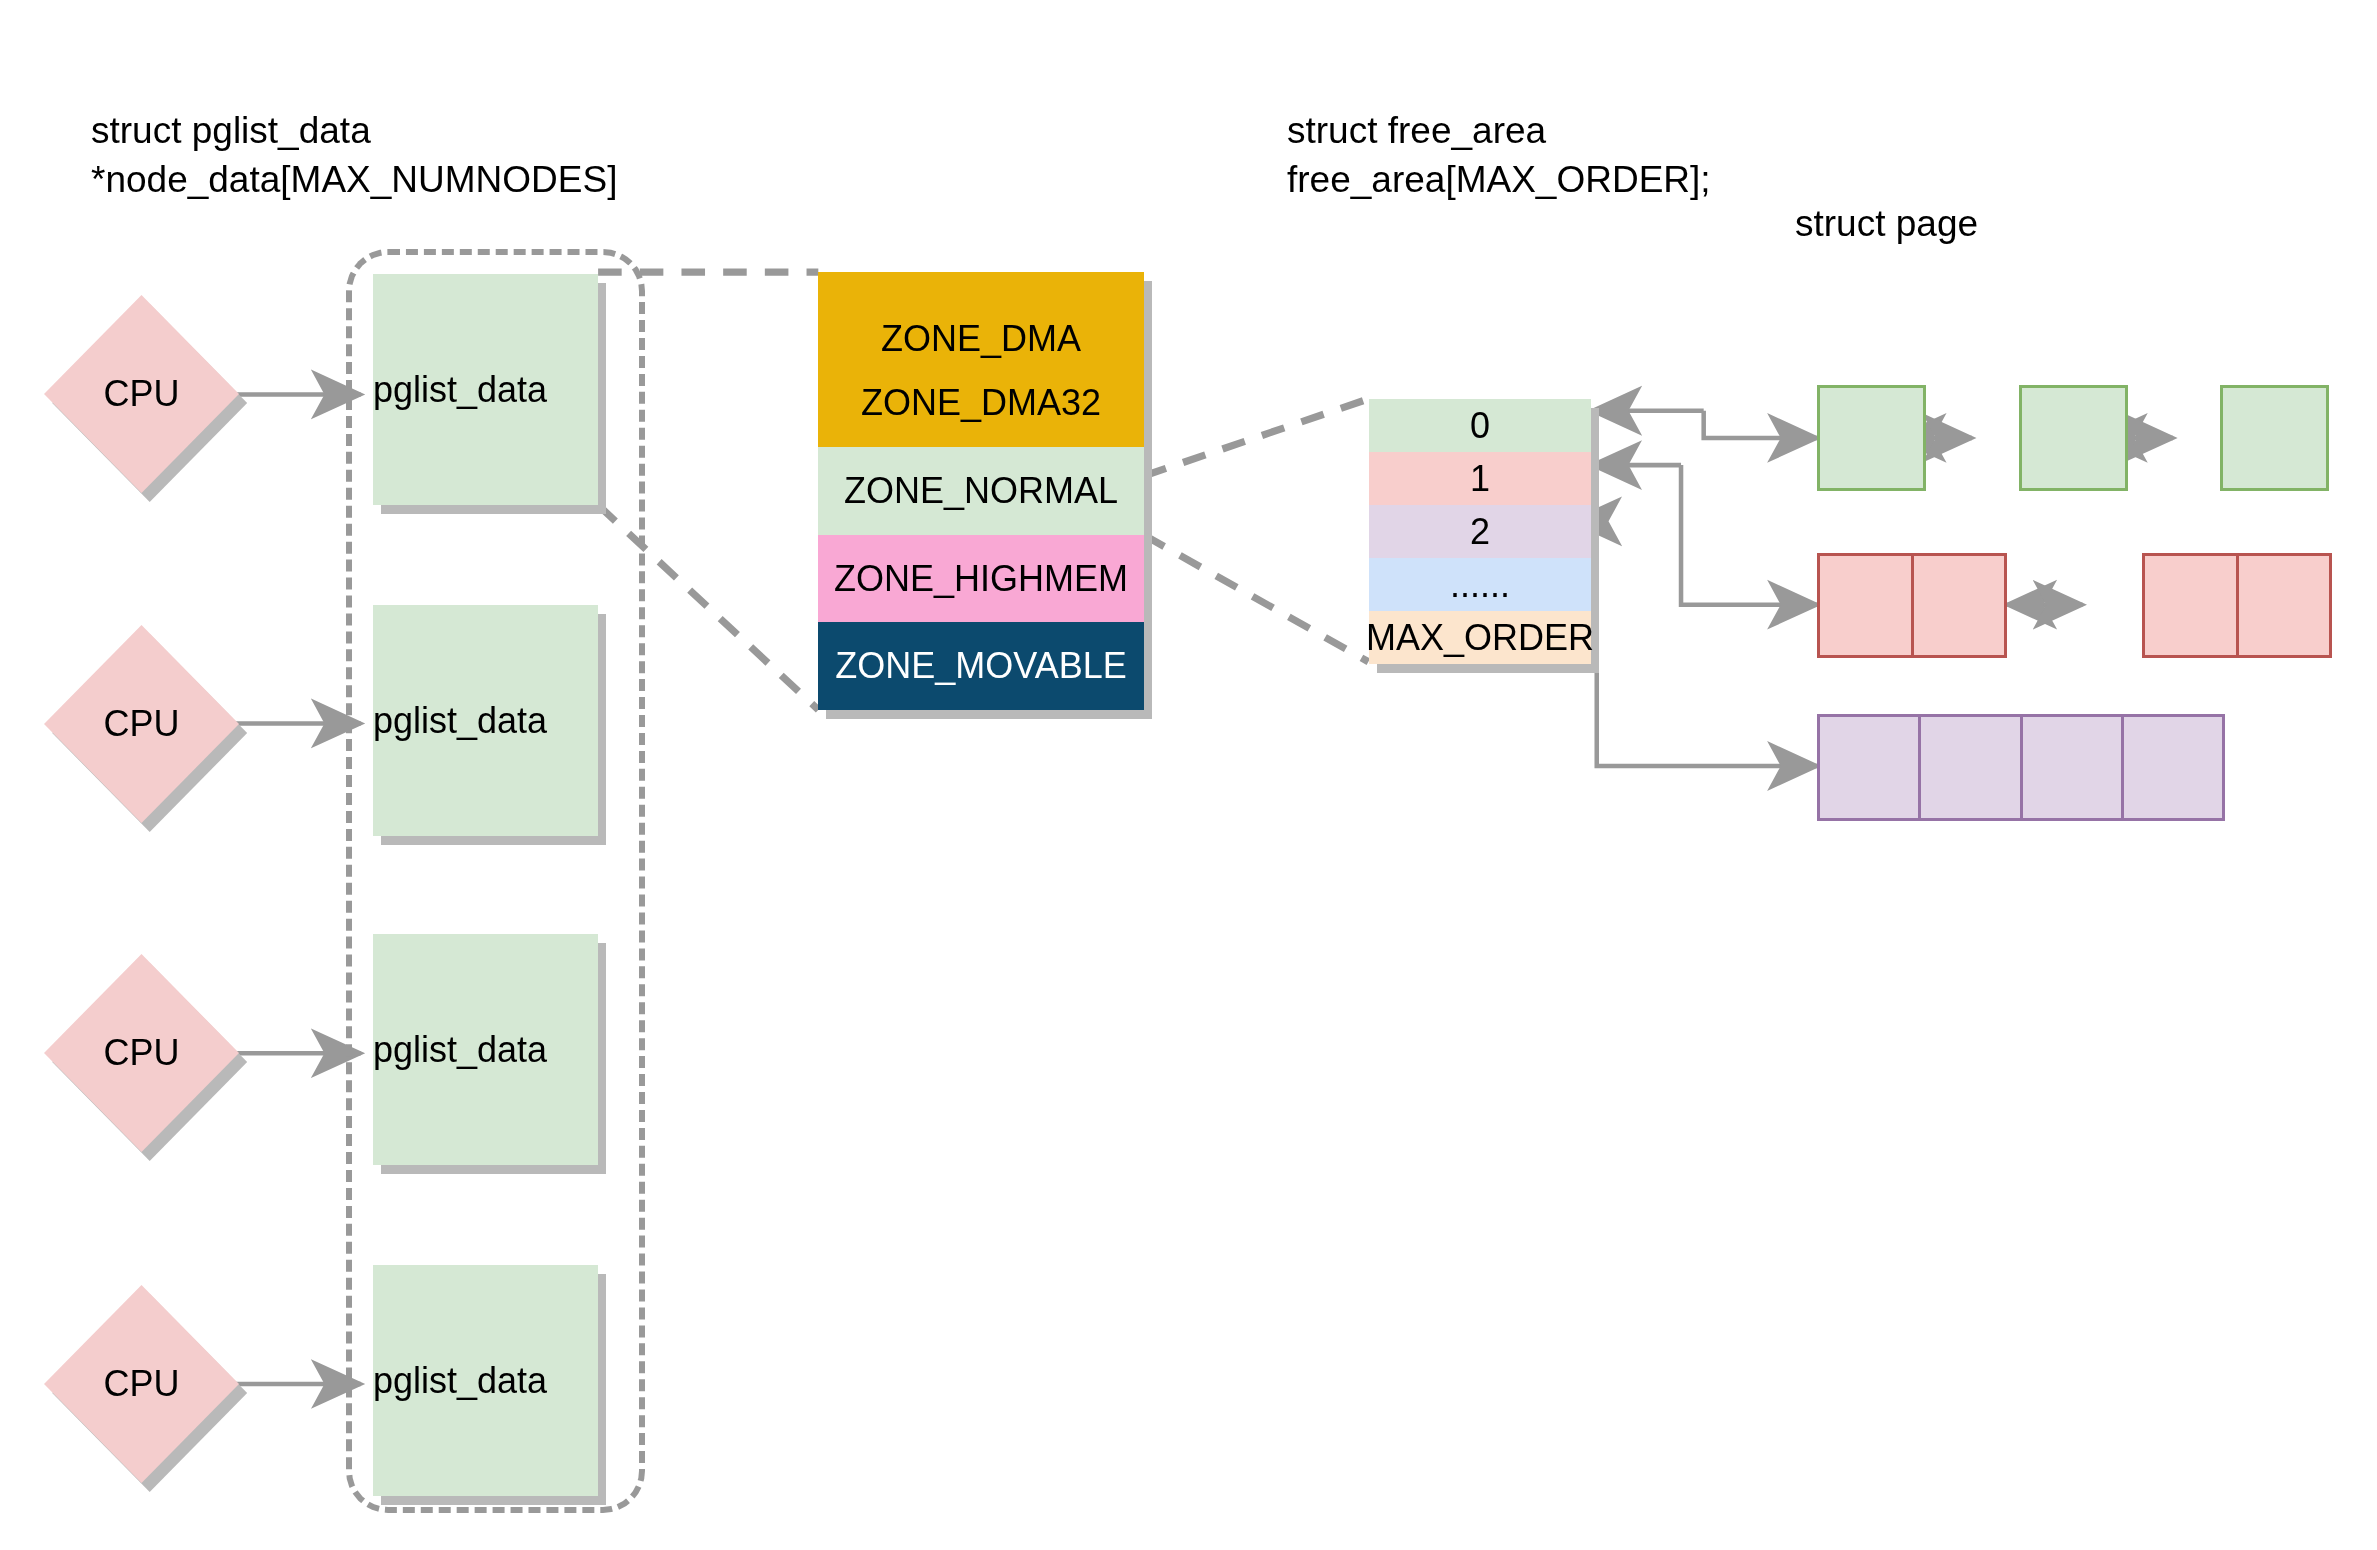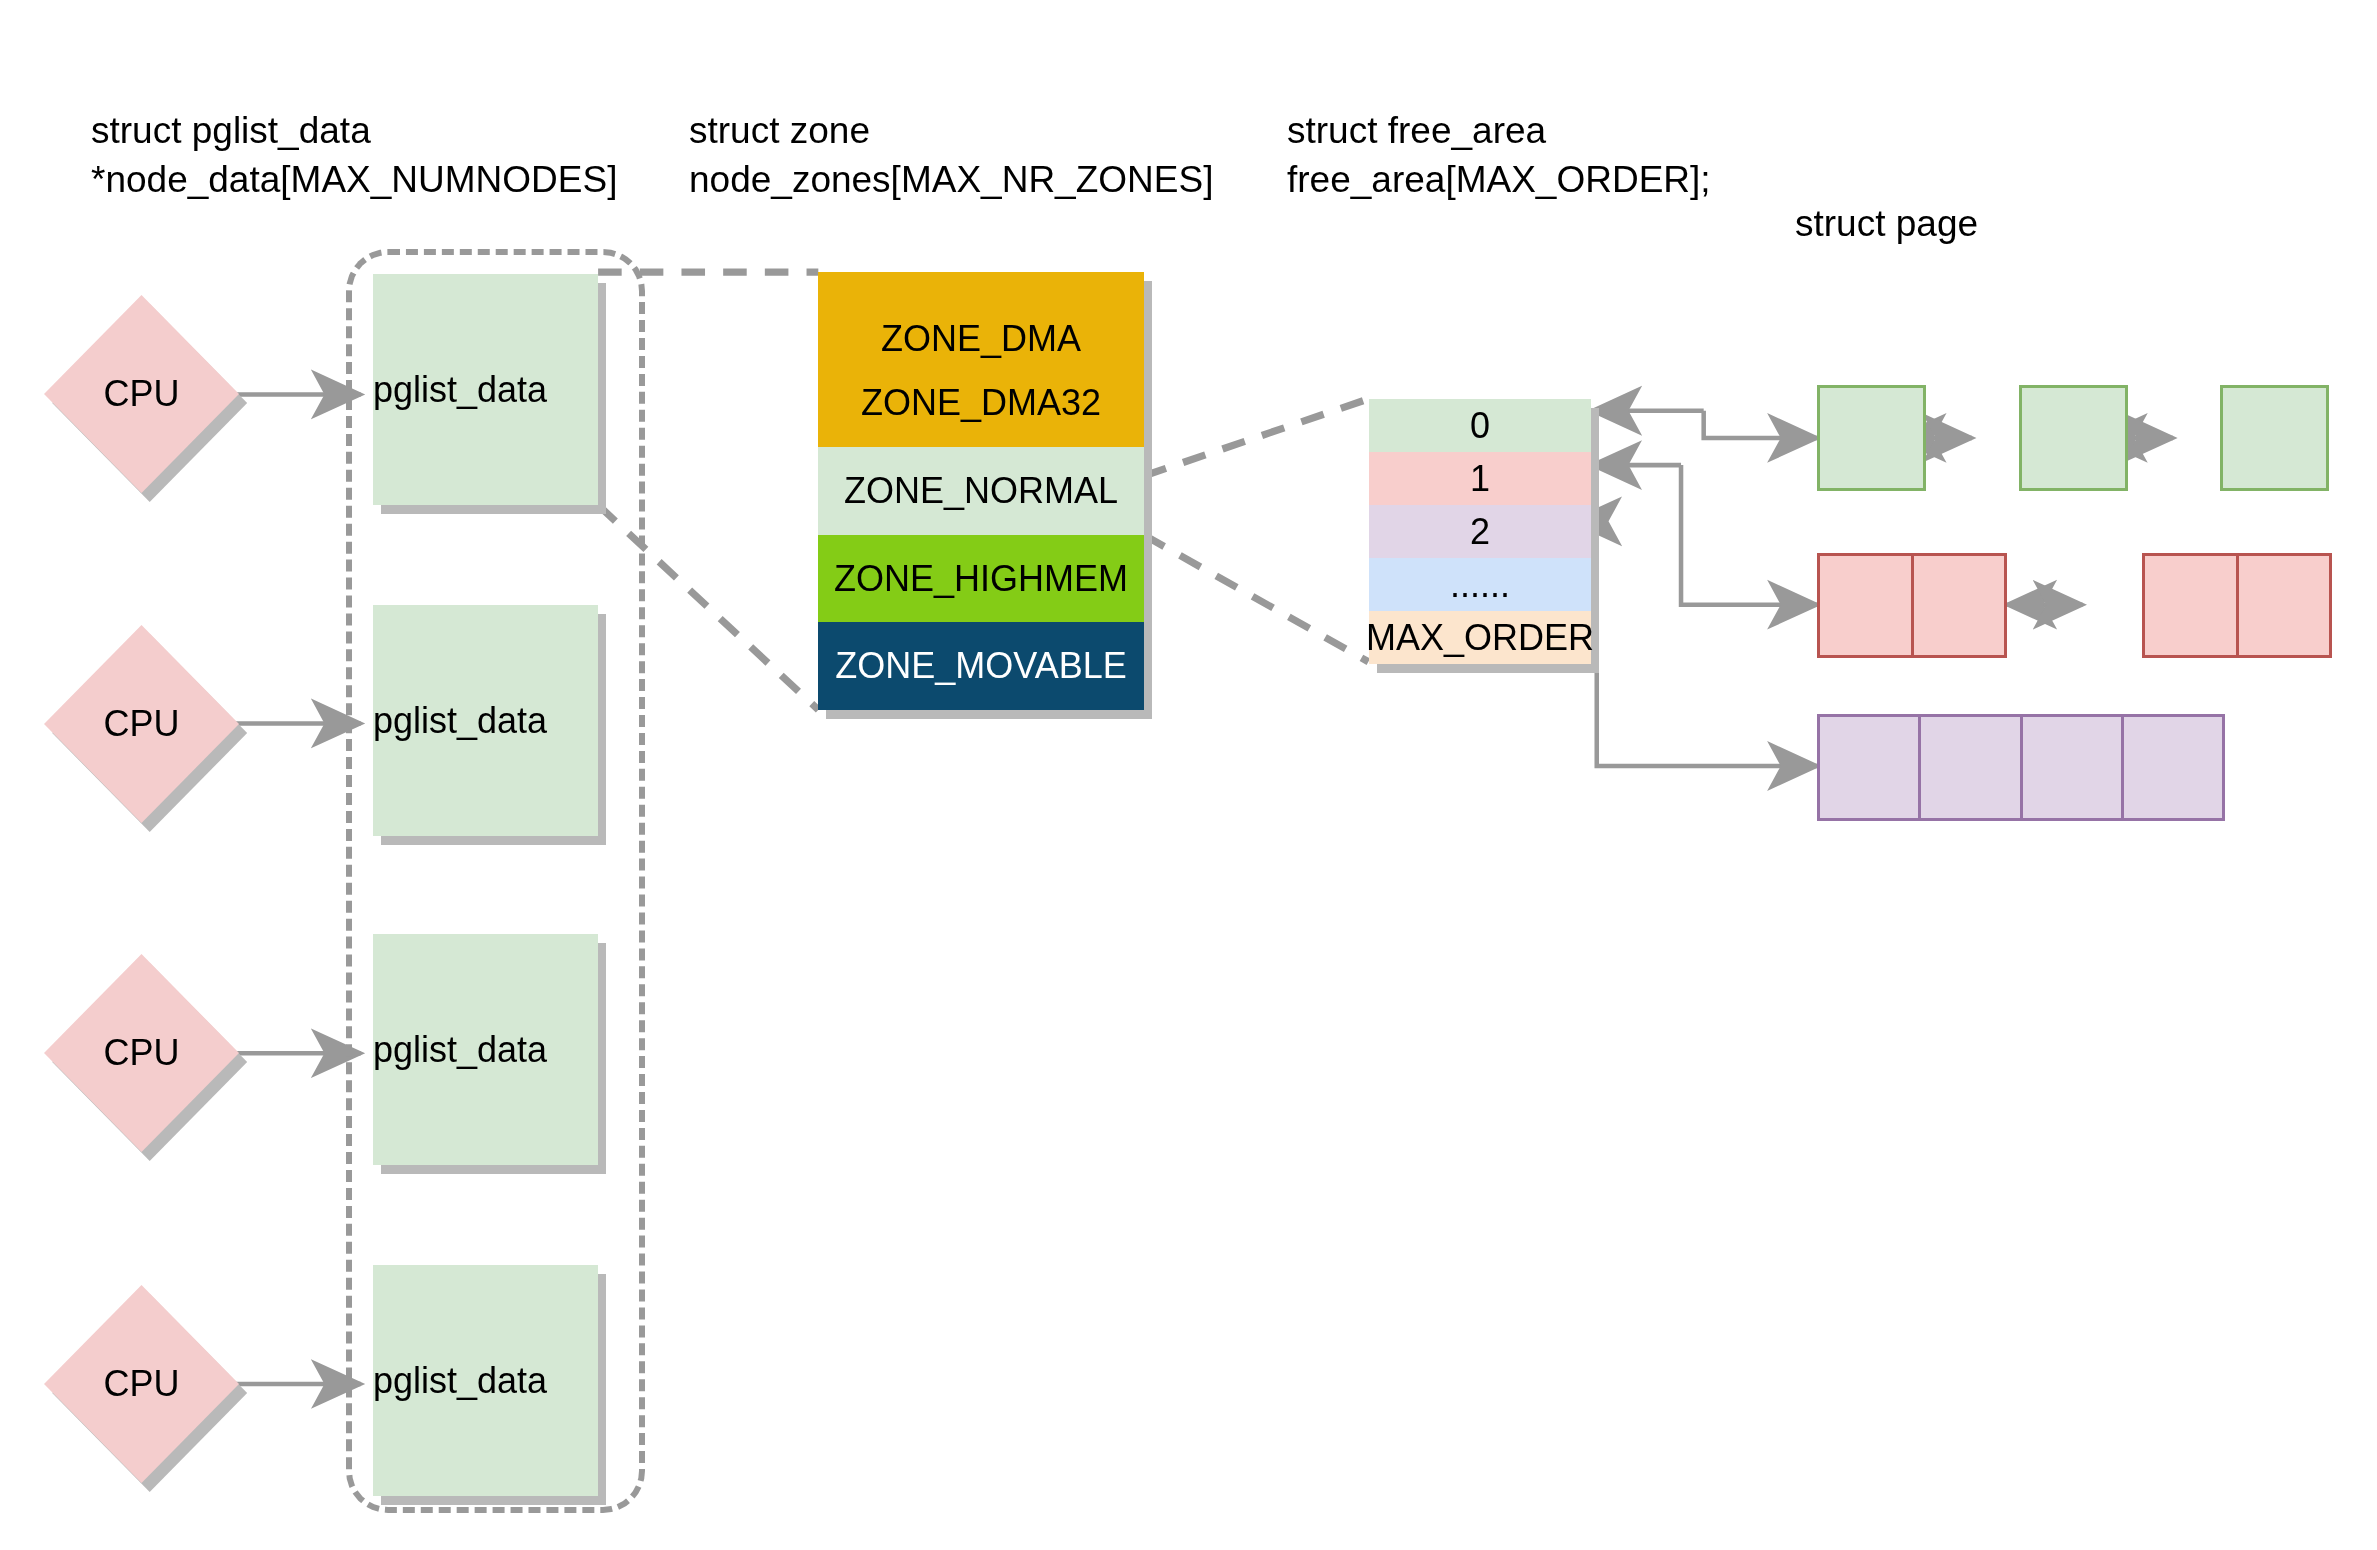--- a/index.html
+++ b/index.html
@@ -133,22 +133,20 @@
     <g stroke="#999999" stroke-width="5" fill="none">
       <line x1="2093" y1="483" x2="2176" y2="483" marker-end="url(#ah)" marker-start="url(#ah-start)"></line>
       <line x1="2315" y1="483" x2="2398" y2="483" marker-end="url(#ah)" marker-start="url(#ah-start)"></line>
       <line x1="2215" y1="667" x2="2298" y2="667" marker-end="url(#ah)" marker-start="url(#ah-start)"></line>
     </g>
   </svg>
 
   <div class="hdr" style="left:91px; top:107px; width:598px;">struct pglist_data
 *node_data[MAX_NUMNODES]</div>
 
-  <div class="hdr" style="left:689px; top:107px; width:598px;">struct zone
-node_zones[MAX_NR_ZONES]</div>
 
   <div class="hdr" style="left:1287px; top:107px; width:526px;">struct free_area
 free_area[MAX_ORDER];</div>
 
   <div class="hdr" style="left:1795px; top:152px; width:453px;margin-top:48px;">struct page</div>
 
   <div class="node-group" style="left:346px; top:249px; width:299px; height:1264px;"></div>
 
   <div class="cpu-wrap" style="left:44px; top:295px; width:195px; height:198px;">
     <div class="cpu-shadow"></div>
@@ -211,21 +209,21 @@
     <div class="stack">
       <div class="row" style="background:#eab308;color:#000000;align-items:flex-end;">
         <span>ZONE_DMA</span>
       </div>
       <div class="row" style="background:#eab308;color:#000000;">
         <span>ZONE_DMA32</span>
       </div>
       <div class="row" style="background:#d5e8d4;color:#000000;">
         <span>ZONE_NORMAL</span>
       </div>
-      <div class="row" style="background:#84cc16;color:#000000;">
+      <div class="row" style="background:#f9a8d4;color:#000000;">
         <span>ZONE_HIGHMEM</span>
       </div>
       <div class="row" style="background:#0c4a6e;color:#ffffff;">
         <span>ZONE_MOVABLE</span>
       </div>
     </div>
   </div>
 
   <div class="stack-wrap" style="left:1369px; top:399px; width:222px; height:265px;">
     <div class="stack-shadow"></div>

